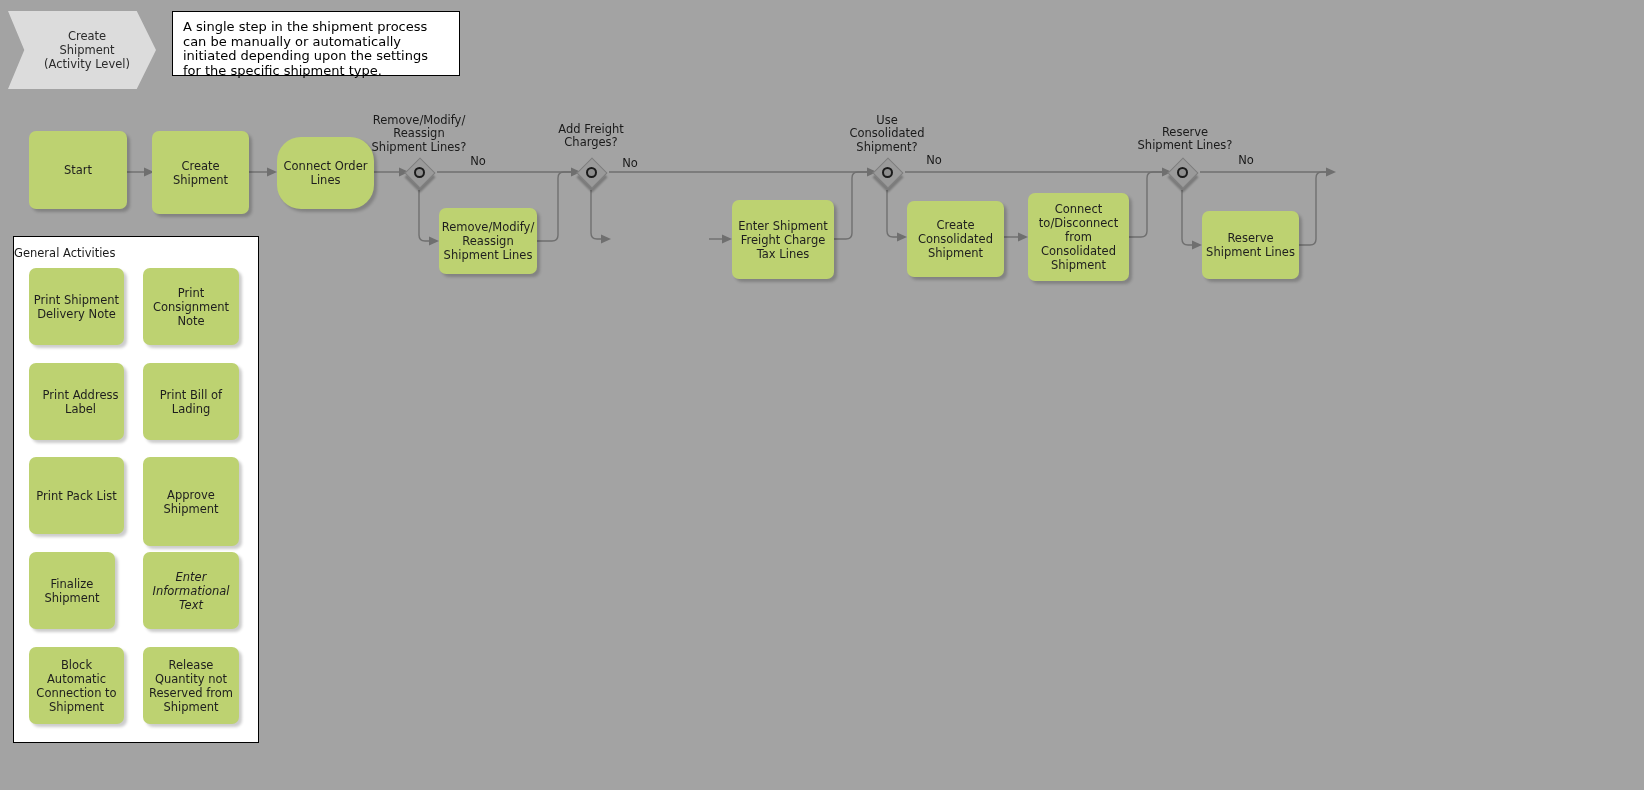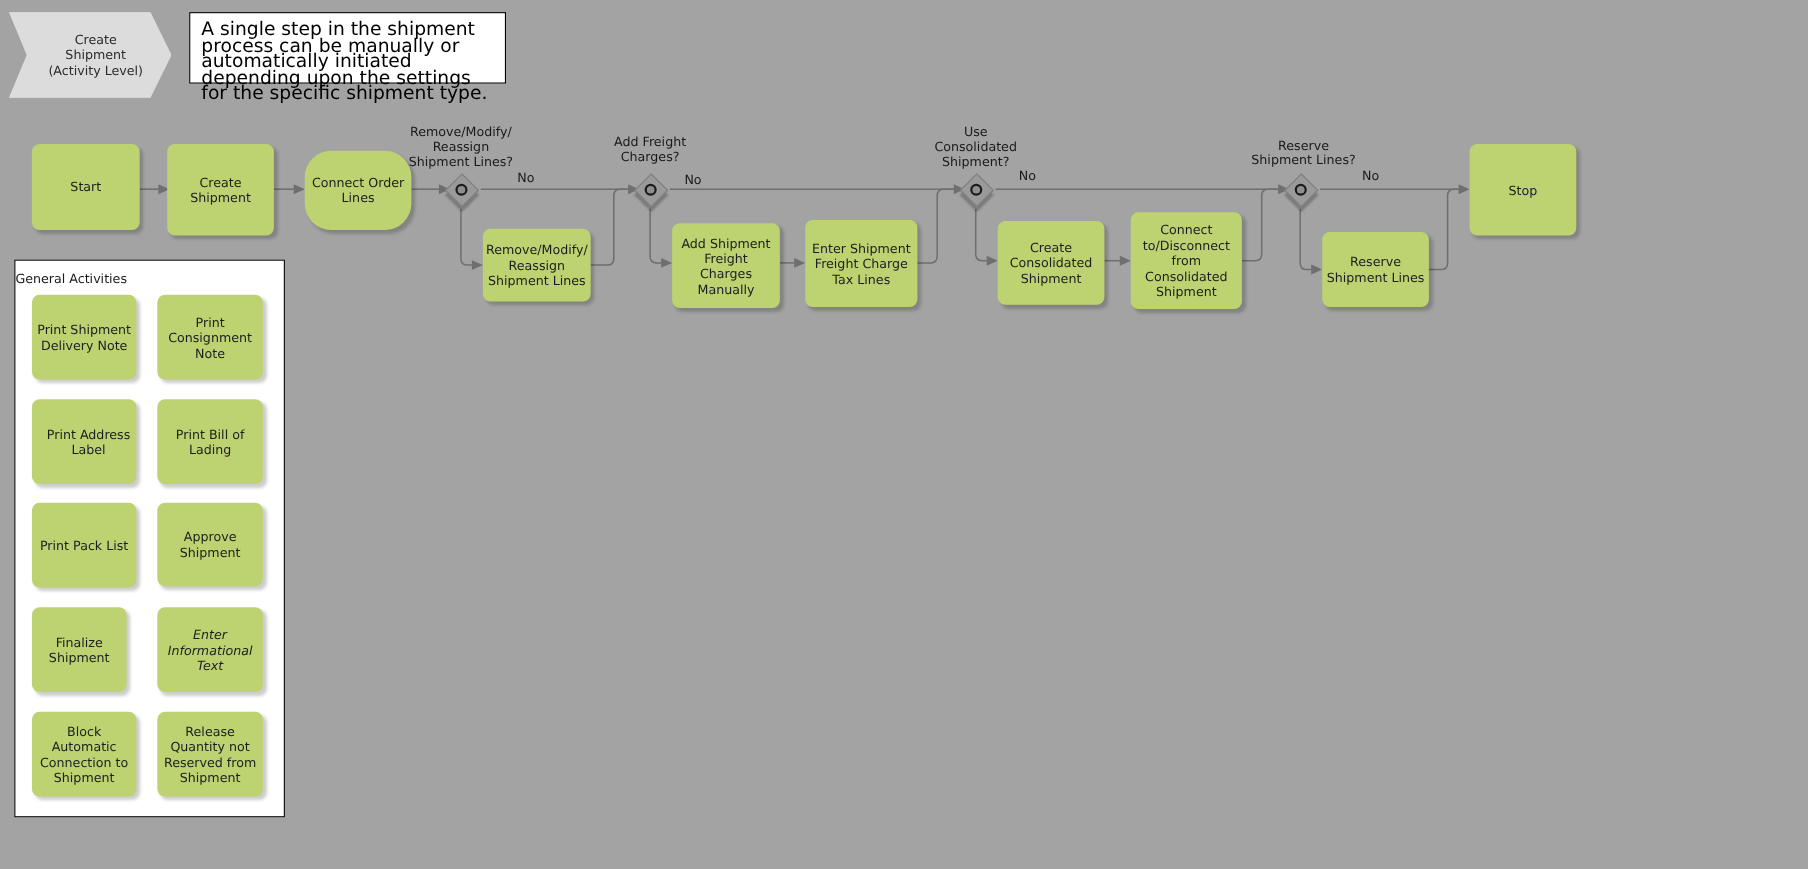--- a/index.html
+++ b/index.html
@@ -31,21 +31,21 @@
     filter:drop-shadow(3px 3px 2px rgba(0,0,0,0.22));
   }
   .chevron span{display:block;padding-left:10px;}
   
   .note{
     position:absolute;
     background:#ffffff;
     border:1.6px solid #000000;
     box-sizing:border-box;
     padding:8px 10px;
-    font-size:17px;
+    font-size:13px;
     line-height:14.6px;
     color:#000000;
   }
   
   .task{
     position:absolute;
     box-sizing:border-box;
     background:#bdd271;
     border-radius:7px;
     display:flex;
@@ -201,26 +201,20 @@
     <span style="white-space: pre-line;">Connect Order
 Lines</span>
   </div>
 
   <div class="task" style="left:439px;top:208px;width:98px;height:66px;">
     <span style="white-space: pre-line;">Remove/Modify/
 Reassign
 Shipment Lines</span>
   </div>
 
-  <div class="task" style="left:611px;top:203px;width:98px;height:77px;">
-    <span style="white-space: pre-line;">Add Shipment
-Freight
-Charges
-Manually</span>
-  </div>
 
   <div class="task" style="left:732px;top:200px;width:102px;height:79px;">
     <span style="white-space: pre-line;">Enter Shipment
 Freight Charge
 Tax Lines</span>
   </div>
 
   <div class="task" style="left:907px;top:201px;width:97px;height:76px;">
     <span style="white-space: pre-line;">Create
 Consolidated
@@ -233,23 +227,20 @@
 from
 Consolidated
 Shipment</span>
   </div>
 
   <div class="task" style="left:1202px;top:211px;width:97px;height:68px;">
     <span style="white-space: pre-line;">Reserve
 Shipment Lines</span>
   </div>
 
-  <div class="task" style="left:1336px;top:131px;width:97px;height:83px;">
-    <span>Stop</span>
-  </div>
 
   <div class="gateway" style="left:405px;top:158px;">
     <div class="gw-diamond"></div>
     <div class="gw-ring"></div>
   </div>
   <div class="gw-label" style="left: 349px; top: 114px; width: 140px; white-space: pre-line;">Remove/Modify/
 Reassign
 Shipment Lines?</div>
 
   <div class="gateway" style="left:577px;top:158px;">
@@ -298,21 +289,21 @@
 Label</span>
   </div>
   <div class="task" style="left:29px;top:457px;width:95px;height:77px;">
     <span>Print Pack List</span>
   </div>
 
   <div class="task" style="left:143px;top:363px;width:96px;height:77px;">
     <span style="white-space: pre-line;">Print Bill of
 Lading</span>
   </div>
-  <div class="task" style="left:143px;top:457px;width:96px;height:76px;">
+  <div class="task" style="left:143px;top:457px;width:96px;height:89px;">
     <span style="white-space: pre-line;">Approve
 Shipment</span>
   </div>
 
   <div class="task" style="left:29px;top:552px;width:86px;height:77px;">
     <span style="white-space: pre-line;">Finalize
 Shipment</span>
   </div>
   <div class="task" style="left:143px;top:552px;width:96px;height:77px;">
     <span style="white-space: pre-line; font-style: italic;">Enter

